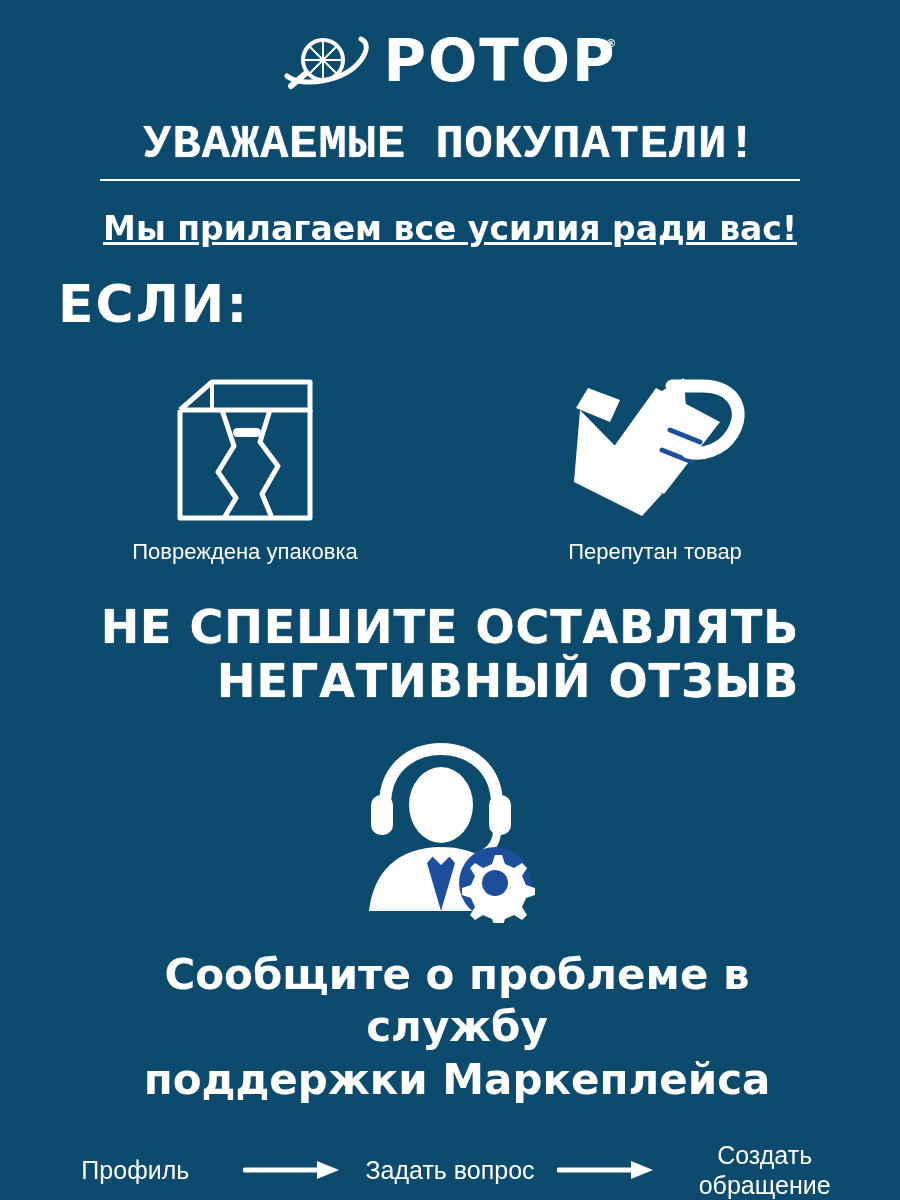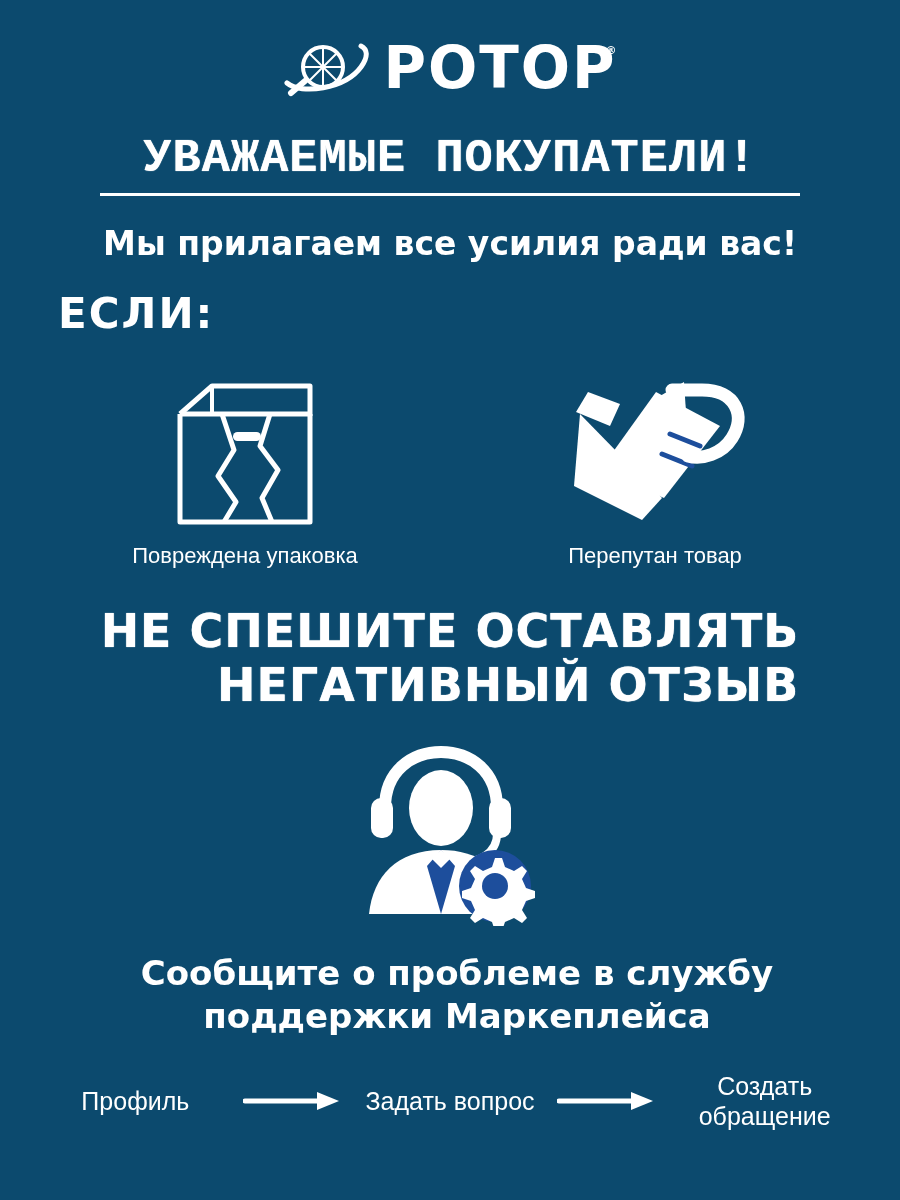--- a/index.html
+++ b/index.html
@@ -74,29 +74,30 @@
     background: #ffffff;
   }
 
   .subhead {
     margin-top: 28px;
     font-family: "DejaVu Sans", sans-serif;
     font-weight: bold;
     font-size: 33px;
     text-align: center;
     color: #ffffff;
+    text-decoration: underline;
   }
 
   .if-word {
     align-self: flex-start;
     margin-left: 58px;
     margin-top: 26px;
     font-family: "DejaVu Sans", sans-serif;
     font-weight: bold;
-    font-size: 42px;
+    font-size: 52px;
     letter-spacing: 2px;
     color: #ffffff;
   }
 
   
   .icons-row {
     margin-top: 34px;
     width: 820px;
     display: flex;
     justify-content: space-around;
@@ -142,21 +143,21 @@
     height: 180px;
     display: flex;
     align-items: center;
     justify-content: center;
   }
 
   .cta {
     margin-top: 26px;
     font-family: "DejaVu Sans", sans-serif;
     font-weight: bold;
-    font-size: 34px;
+    font-size: 42px;
     line-height: 1.25;
     text-align: center;
     color: #ffffff;
     max-width: 760px;
     margin-left: 14px;
   }
 
   
   .steps {
     margin-top: 34px;

